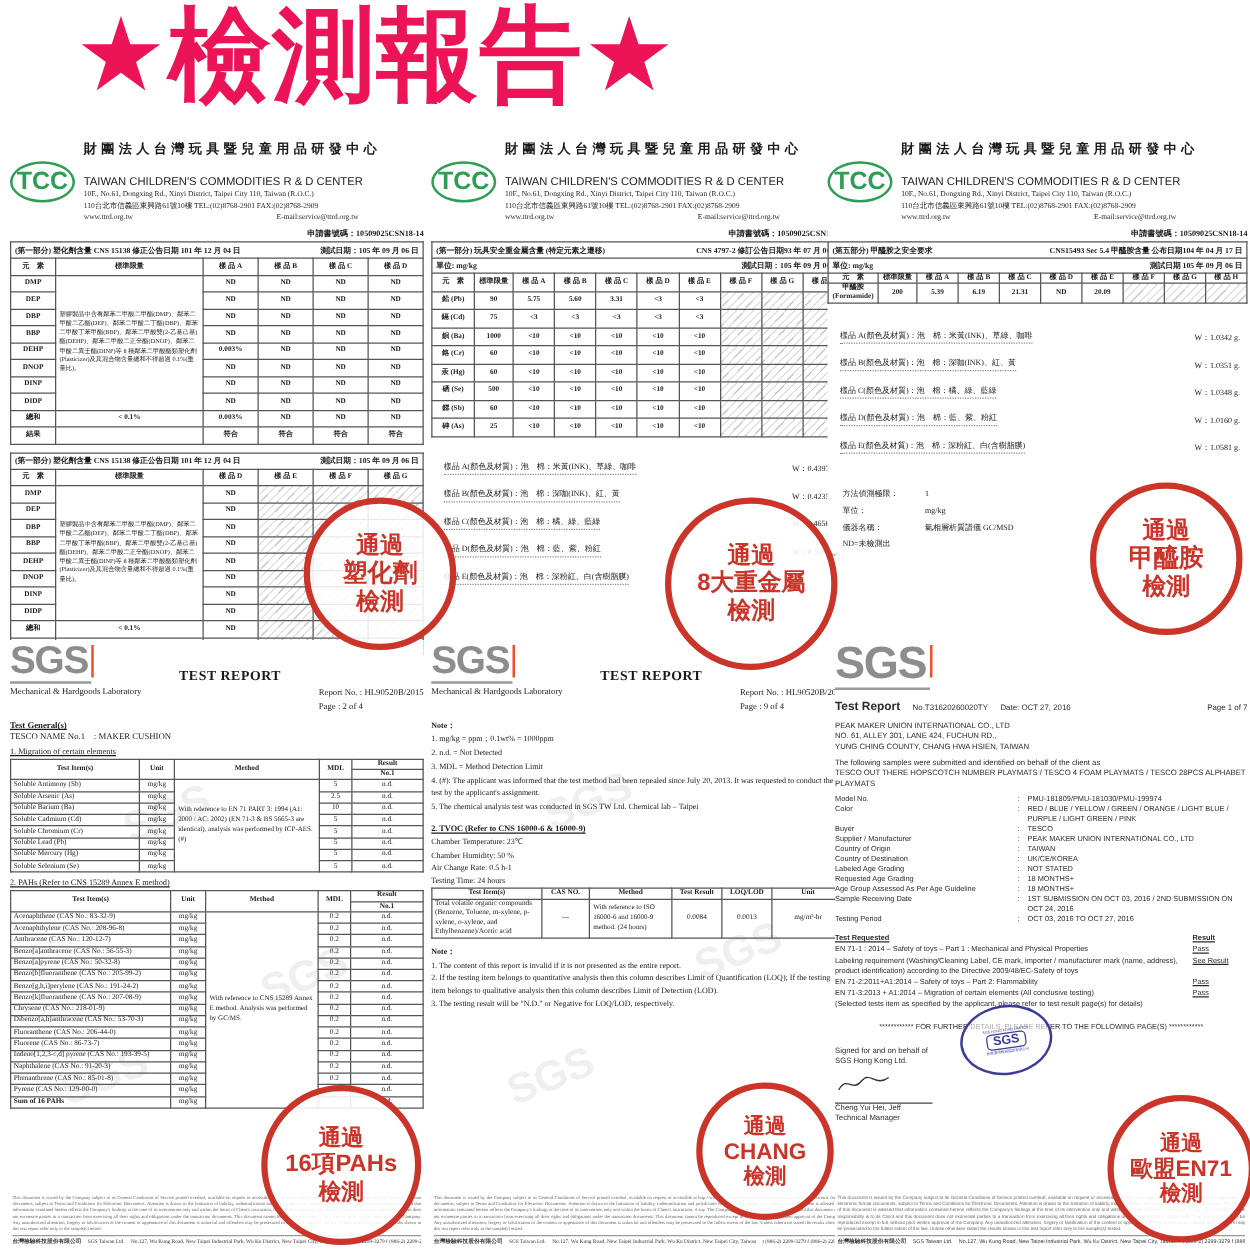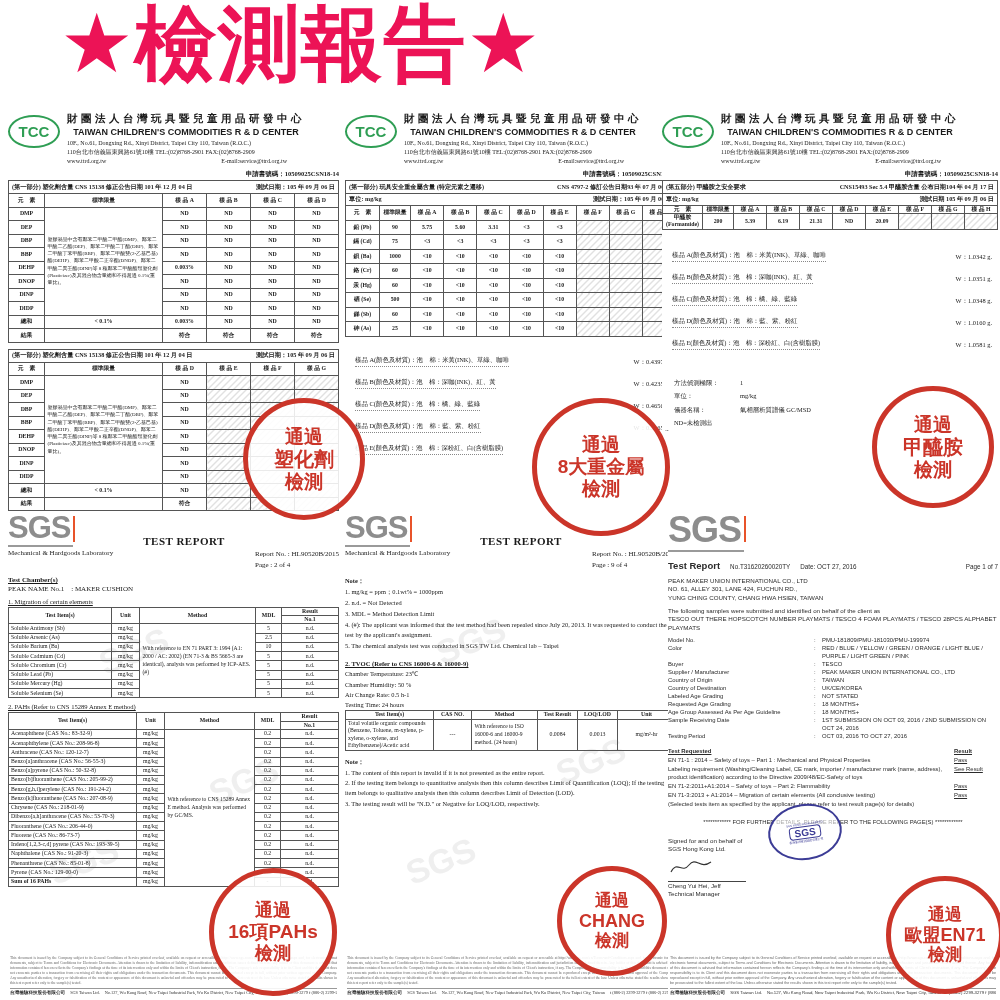--- a/index.html
+++ b/index.html
@@ -5,23 +5,23 @@
   html,body{margin:0;padding:0;background:#fff;}
   #canvas{position:relative;width:1000px;height:1000px;background:#fff;overflow:hidden;
           font-family:"Liberation Serif",serif;color:#1a1a1a;}
   .title{position:absolute;left:60px;top:-10px;font-family:"DejaVu Sans",sans-serif;
          font-weight:bold;font-size:82px;letter-spacing:1px;color:#ec1356;white-space:nowrap;}
   .doc{position:absolute;background:#fff;}
   
   .tcc-row1{display:flex;align-items:flex-start;gap:7px;}
   .tcc-logo{flex:0 0 auto;width:48px;height:29px;border:2.5px solid #2f9e54;border-radius:50%;
             display:flex;align-items:center;justify-content:center;color:#2f9e54;
-            font-family:"Liberation Sans",sans-serif;font-weight:bold;font-size:15px;margin-top:3px;}
+            font-family:"Liberation Sans",sans-serif;font-weight:bold;font-size:20px;margin-top:17px;}
   .tcc-cn{font-weight:bold;font-size:10.5px;letter-spacing:3.5px;white-space:nowrap;}
-  .tcc-en{font-family:"Liberation Sans",sans-serif;font-weight:bold;font-size:9px;margin-top:1px;white-space:nowrap;text-align:center;}
+  .tcc-en{font-family:"Liberation Sans",sans-serif;font-weight:normal;font-size:9px;margin-top:14px;white-space:nowrap;}
   .tcc-addr{font-size:6px;line-height:1.5;color:#222;margin-top:2px;}
   .tcc-addr .two{display:flex;justify-content:space-between;padding-right:18px;}
   .req-no{text-align:right;font-size:6.5px;font-weight:bold;margin:4px 0 1px;}
   
   .t-title{display:flex;justify-content:space-between;border:1px solid #555;border-bottom:none;
            font-size:6.2px;font-weight:bold;padding:1.5px 3px;}
   .t-sub{display:flex;justify-content:space-between;border:1px solid #555;border-bottom:none;
          font-size:6.2px;font-weight:bold;padding:1px 3px;}
   table.rpt{width:100%;border-collapse:collapse;table-layout:fixed;}
   .rpt td{border:1px solid #555;padding:0 1px;text-align:center;vertical-align:middle;
@@ -589,22 +589,22 @@
     <span class="wm" style="left:40px;top:330px;">SGS</span>
     <div class="sgs-logo">SGS</div>
     <div class="sgs-trow">
       <div class="sgs-lab">Mechanical &amp; Hardgoods Laboratory</div>
       <div class="sgs-rep" style="margin-top:-14px;">TEST REPORT</div>
       <div class="sgs-no">
         <div><span>Report No. :</span> <span>HL90520B/2015</span></div>
         <div>Page          :   2    of    4</div>
       </div>
     </div>
-    <div class="h1">Test Chamber(s)</div>
-    <div class="pn"><span>PEAK NAME No.1</span>&nbsp;&nbsp;&nbsp;&nbsp;<span>:  MAKER CUSHION</span></div>
+    <div class="h1">Test General(s)</div>
+    <div class="pn"><span>TESCO NAME No.1</span>&nbsp;&nbsp;&nbsp;&nbsp;<span>:  MAKER CUSHION</span></div>
     <div class="sec">1. Migration of certain elements</div>
     <table class="rpt">
       <colgroup>
           <col style="width:103px">
           <col style="width:28px">
           <col style="width:116px">
           <col style="width:26px">
           <col>
         </colgroup>
       <tbody>

